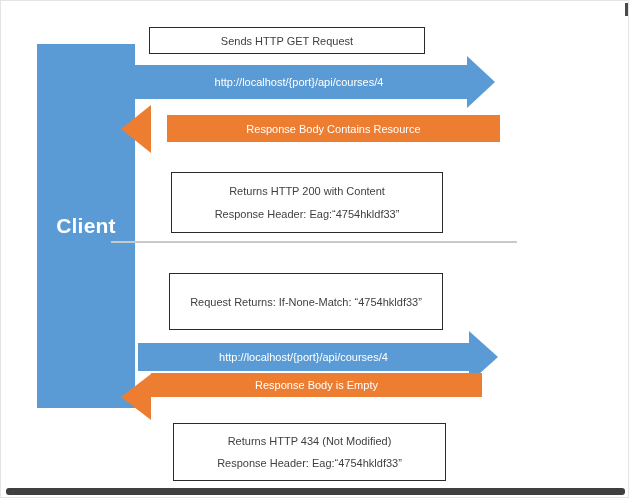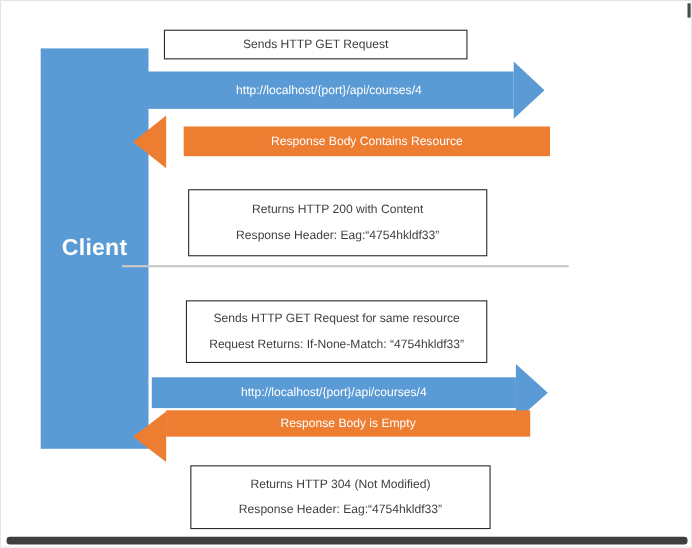--- a/index.html
+++ b/index.html
@@ -142,35 +142,34 @@
   <div class="arrow-head" id="orange1-head"></div>
 
   <div class="msgbox" id="box2">
     <div>Returns HTTP 200 with Content</div>
     <div>Response Header: Eag:“4754hkldf33”</div>
   </div>
 
   <div id="divider"></div>
 
   <div class="msgbox" id="box3">
-    <div>Sends HTTP GET Request for same resource</div>
     <div>Request Returns: If-None-Match: “4754hkldf33”</div>
   </div>
 
   <div class="arrow-body blue-body" id="blue2-body">
     <span>http://localhost/{port}/api/courses/4</span>
   </div>
   <div class="arrow-head" id="blue2-head"></div>
 
   <div class="arrow-body orange-body" id="orange2-body">
     <span>Response Body is Empty</span>
   </div>
   <div class="arrow-head" id="orange2-head"></div>
 
   <div class="msgbox" id="box4">
-    <div>Returns HTTP 304 (Not Modified)</div>
+    <div>Returns HTTP 434 (Not Modified)</div>
     <div>Response Header: Eag:“4754hkldf33”</div>
   </div>
 
   <div id="bottom-shadow"></div>
   <div id="corner-mark"></div>
 
 </div>
 
 </body></html>

